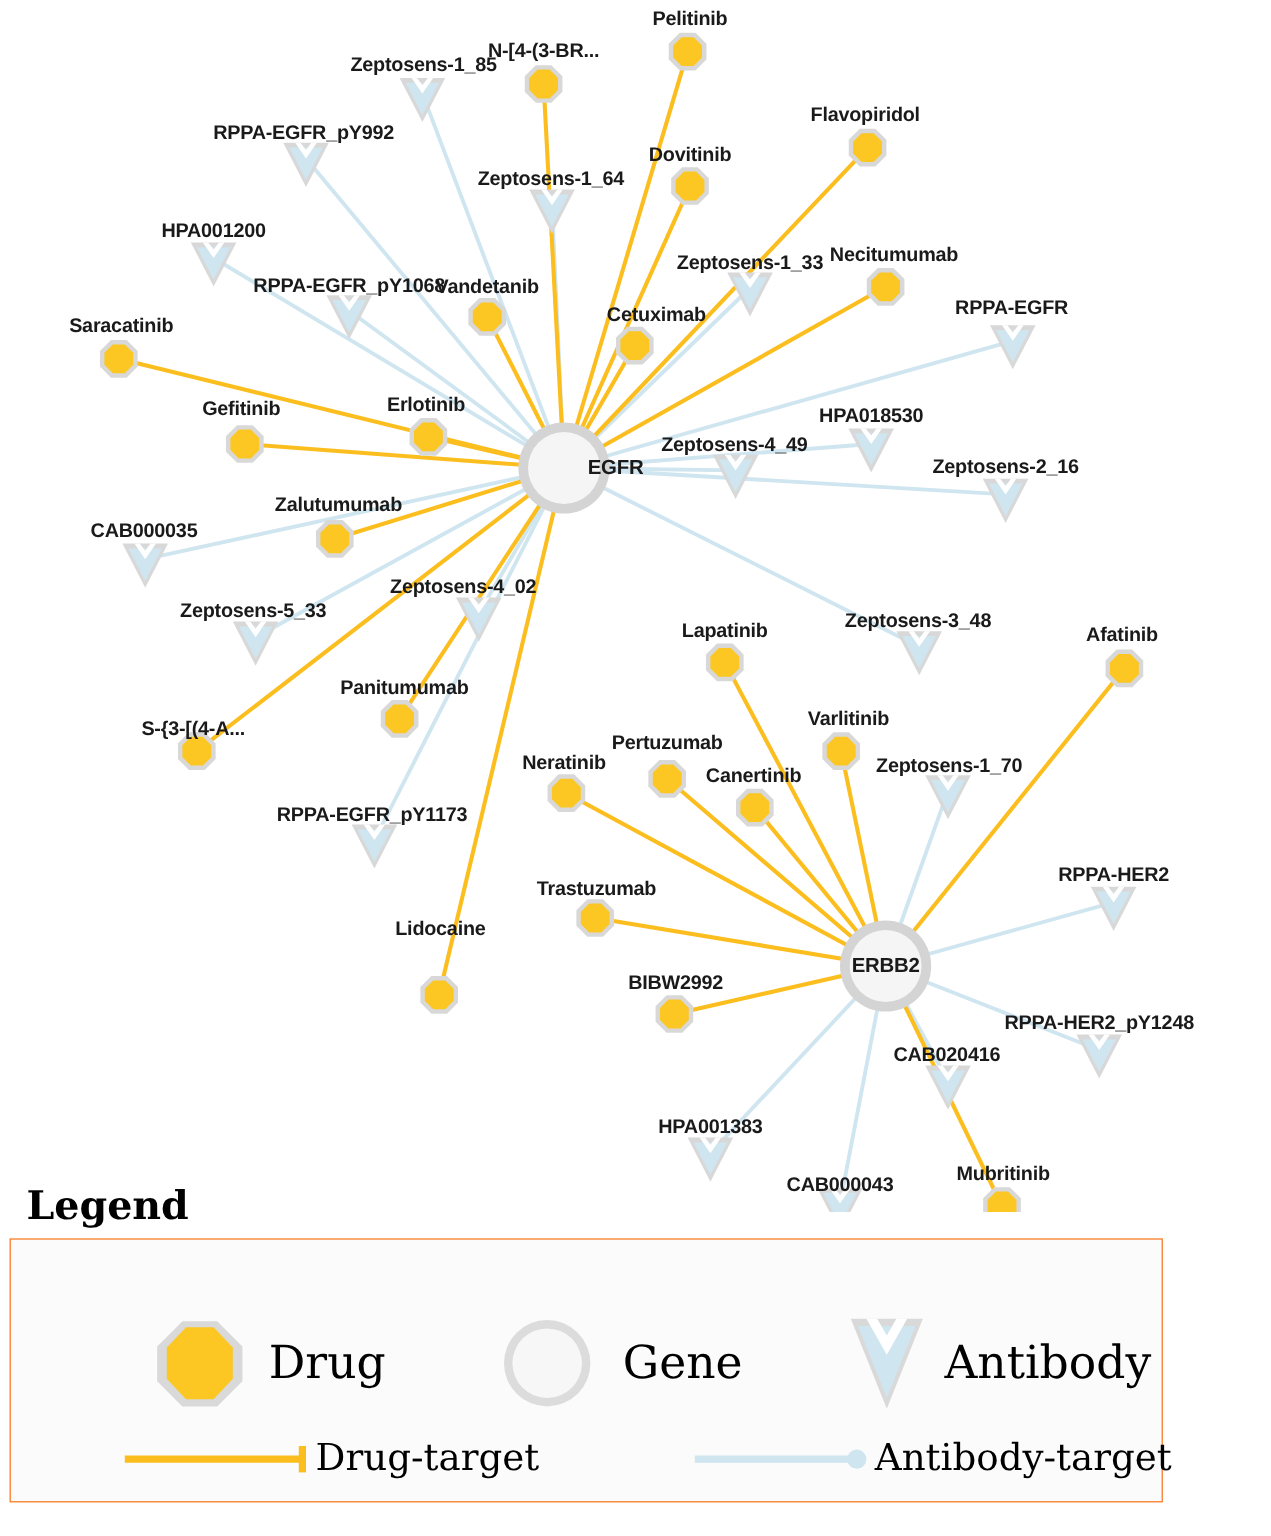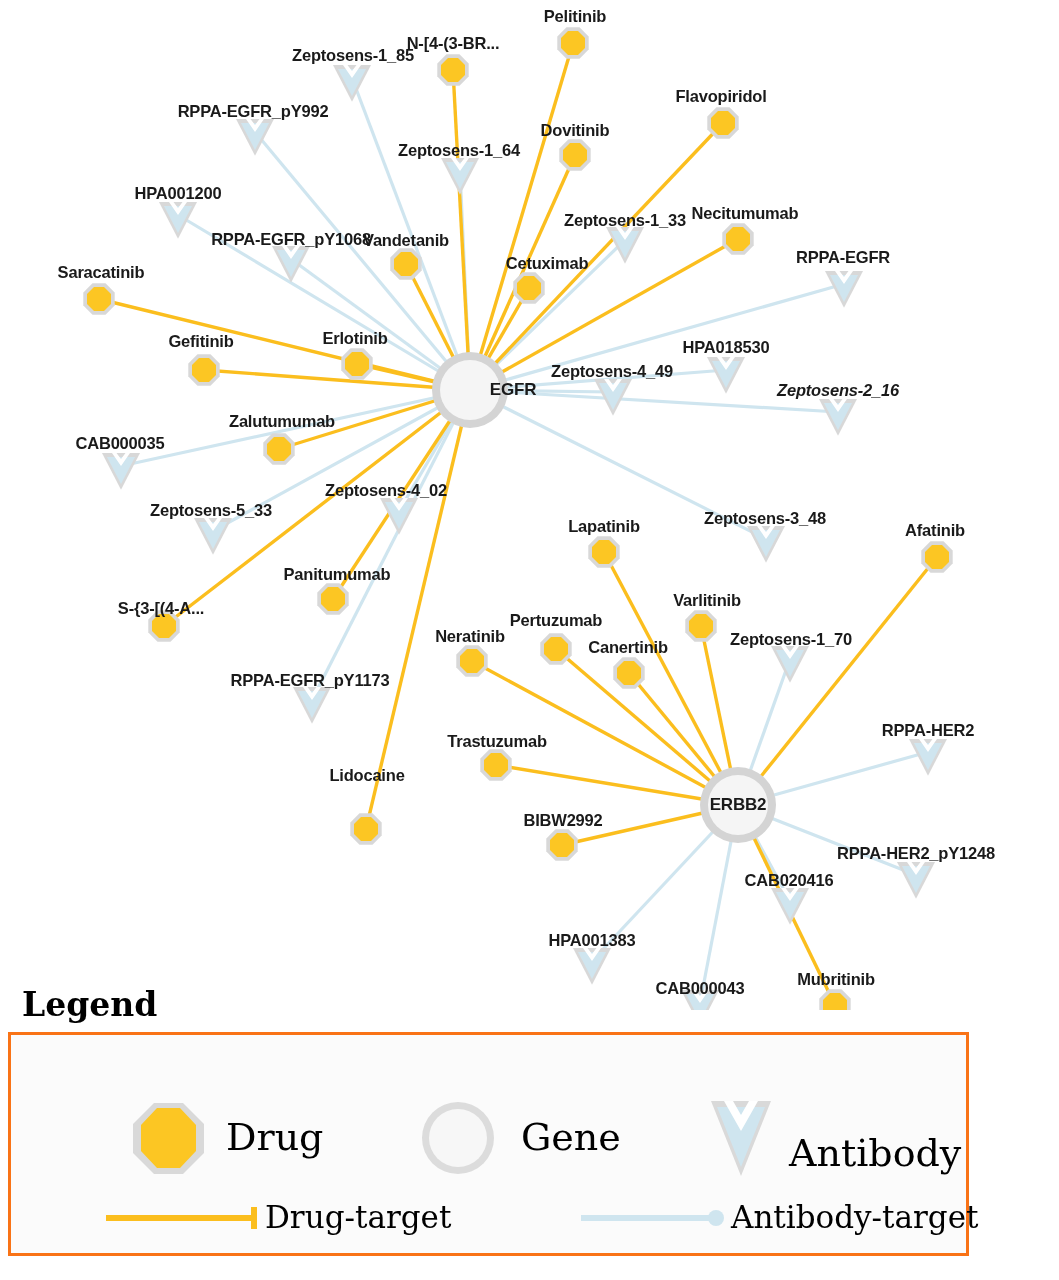--- a/index.html
+++ b/index.html
@@ -43,21 +43,21 @@
   .legend-title {
     font-family: "DejaVu Serif", serif;
     font-size: 33px;
     font-weight: bold;
     color: #000;
     margin-left: 22px;
     margin-bottom: 8px;
   }
   .legend-box {
     margin: 0 8px;
-    border: 3px solid #f97316;
+    border: 1px solid #f97316;
     height: 218px;
     position: relative;
     background: #fbfbfb;
   }
   .legend-item-label {
     font-family: "DejaVu Serif", serif;
     font-size: 38px;
     color: #000;
     position: absolute;
     white-space: nowrap;
@@ -337,21 +337,21 @@
   <div id="labels">
       <div class="node-label" style="left: 353px; top: 55px;">Zeptosens-1_85</div>
       <div class="node-label" style="left: 253px; top: 111px;">RPPA-EGFR_pY992</div>
       <div class="node-label" style="left: 459px; top: 150px;">Zeptosens-1_64</div>
       <div class="node-label" style="left: 178px; top: 193px;">HPA001200</div>
       <div class="node-label" style="left: 625px; top: 220px;">Zeptosens-1_33</div>
       <div class="node-label" style="left: 291px; top: 239px;">RPPA-EGFR_pY1068</div>
       <div class="node-label" style="left: 843px; top: 257px;">RPPA-EGFR</div>
       <div class="node-label" style="left: 726px; top: 347px;">HPA018530</div>
       <div class="node-label" style="left: 612px; top: 371px;">Zeptosens-4_49</div>
-      <div class="node-label" style="left: 838px; top: 390px; font-style: italic;">Zeptosens-2_16</div>
+      <div class="node-label" style="left: 838px; top: 390px;">Zeptosens-2_16</div>
       <div class="node-label" style="left: 120px; top: 443px;">CAB000035</div>
       <div class="node-label" style="left: 386px; top: 490px;">Zeptosens-4_02</div>
       <div class="node-label" style="left: 211px; top: 510px;">Zeptosens-5_33</div>
       <div class="node-label" style="left: 765px; top: 518px;">Zeptosens-3_48</div>
       <div class="node-label" style="left: 310px; top: 680px;">RPPA-EGFR_pY1173</div>
       <div class="node-label" style="left: 791px; top: 639px;">Zeptosens-1_70</div>
       <div class="node-label" style="left: 928px; top: 730px;">RPPA-HER2</div>
       <div class="node-label" style="left: 916px; top: 853px;">RPPA-HER2_pY1248</div>
       <div class="node-label" style="left: 789px; top: 880px;">CAB020416</div>
       <div class="node-label" style="left: 592px; top: 940px;">HPA001383</div>
@@ -410,17 +410,17 @@
         <line x1="243" y1="172" x2="243" y2="194" stroke="#FBBE1E" stroke-width="6"></line>
       </g>
 
       <g>
         <line x1="570" y1="183" x2="700" y2="183" stroke="#cfe5ef" stroke-width="6"></line>
         <circle cx="705" cy="183" r="8" fill="#cfe5ef"></circle>
       </g>
     </svg>
     <div class="legend-item-label" style="left:215px; top:80px;">Drug</div>
     <div class="legend-item-label" style="left:510px; top:80px;">Gene</div>
-    <div class="legend-item-label" style="left:778px; top:96px;">Antibody</div>
+    <div class="legend-item-label" style="left:778px; top:80px;">Antibody</div>
     <div class="legend-edge-label" style="left:254px; top:164px;">Drug-target</div>
     <div class="legend-edge-label" style="left:720px; top:164px;">Antibody-target</div>
   </div>
 </div>
 
 </body></html>

